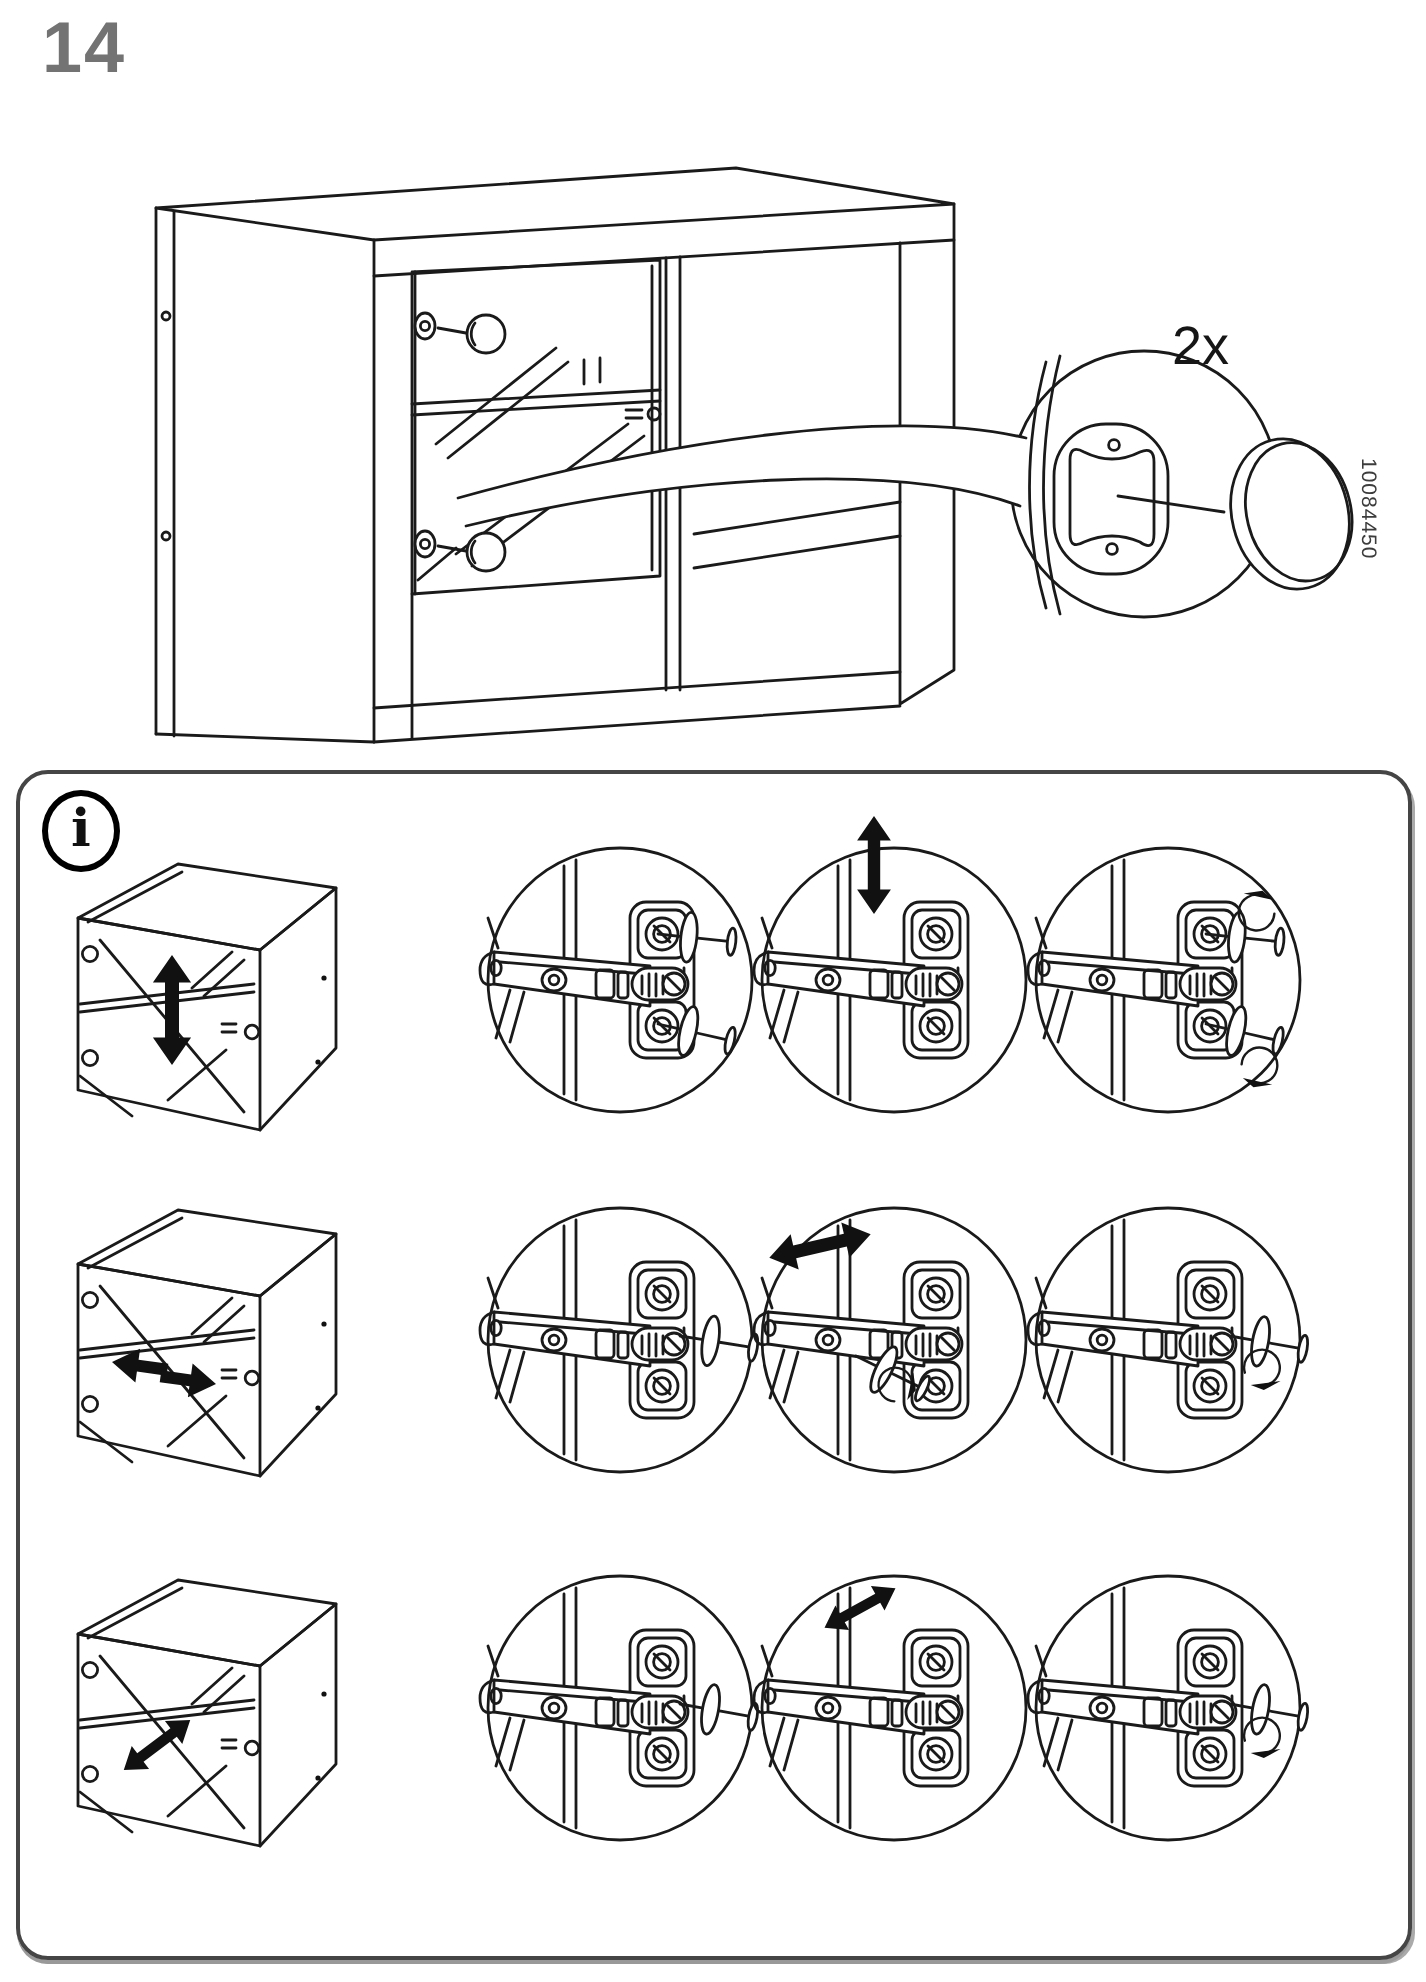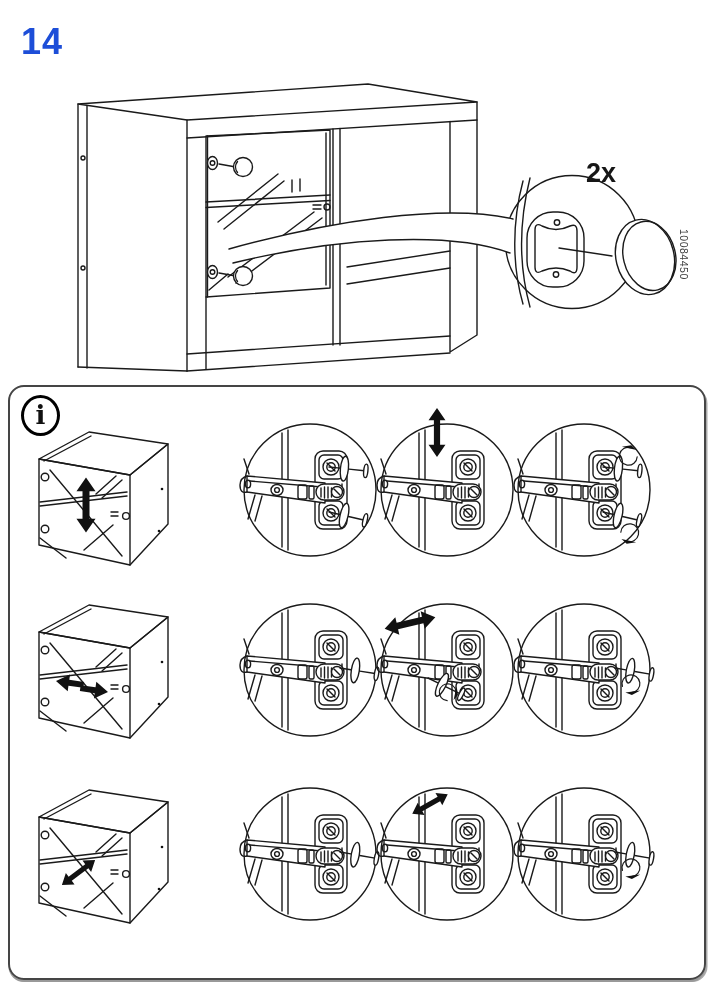--- a/index.html
+++ b/index.html
@@ -1,19 +1,19 @@
 <!DOCTYPE html>
 <html><head>
 <meta charset="utf-8">
 <style>
   html,body{margin:0;padding:0;background:#fff}
   .page{position:relative;width:713px;height:991px;background:#fff;overflow:hidden;
         font-family:"Liberation Sans",sans-serif;color:#111}
-  .step{position:absolute;left:21px;top:24px;font-size:36px;font-weight:700;line-height:1;letter-spacing:1px;color:#1d4ed8}
-  .qty{position:absolute;left:586px;top:158px;font-size:27px;font-weight:700;color:#161616}
+  .step{position:absolute;left:21px;top:6px;font-size:36px;font-weight:700;line-height:1;letter-spacing:1px;color:#737373}
+  .qty{position:absolute;left:586px;top:158px;font-size:27px;font-weight:400;color:#161616}
   .pn{position:absolute;left:690px;top:229px;transform:rotate(90deg);transform-origin:0 0;
       font-size:10.5px;letter-spacing:.5px;color:#3c3c3c;white-space:nowrap}
   .panel{position:absolute;left:8px;top:385px;width:694px;height:591px;border:2px solid #454545;
          border-radius:16px;box-shadow:0 2.5px 0 -0.5px #999,2px 2.5px 0 -0.5px #aaa}
   .iicon{position:absolute;left:21px;top:395px;width:33px;height:33px;border:3.5px solid #000;border-radius:50%;
          display:flex;align-items:center;justify-content:center;
          font-family:"DejaVu Serif",serif;font-weight:700;font-size:26px;line-height:1;padding-bottom:2px}
   svg.art{position:absolute;left:0;top:0}
   .ln{stroke:#1a1a1a;fill:none;stroke-width:1.4;stroke-linecap:round;stroke-linejoin:round}
   .fw{stroke:#1a1a1a;fill:#fff;stroke-width:1.4;stroke-linejoin:round}

